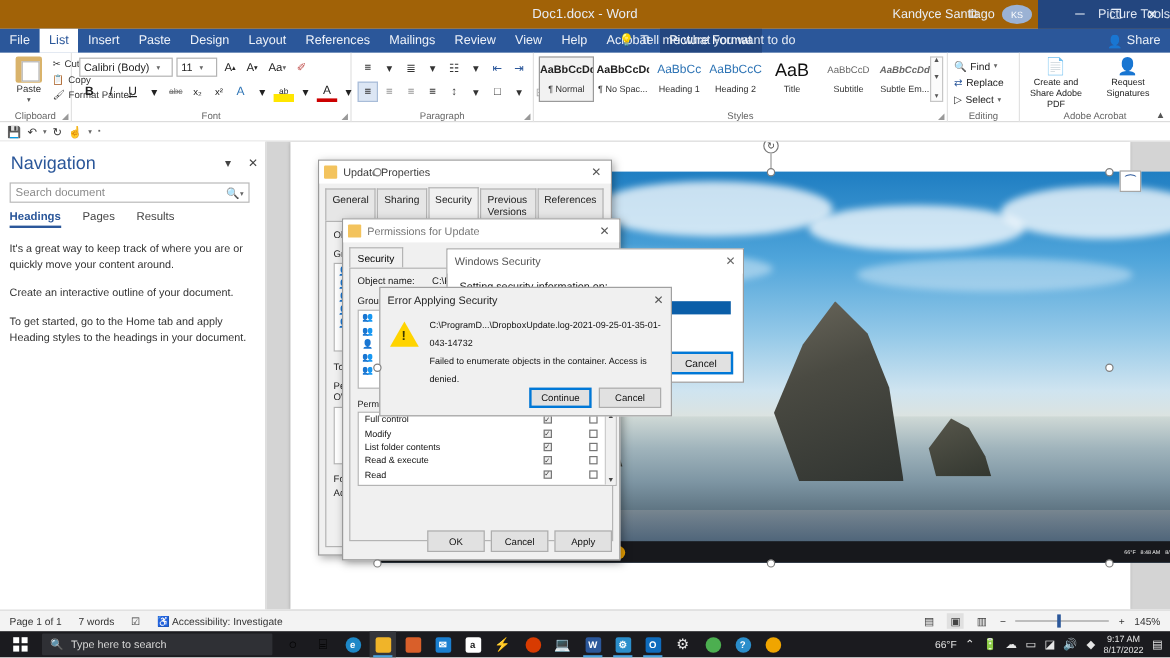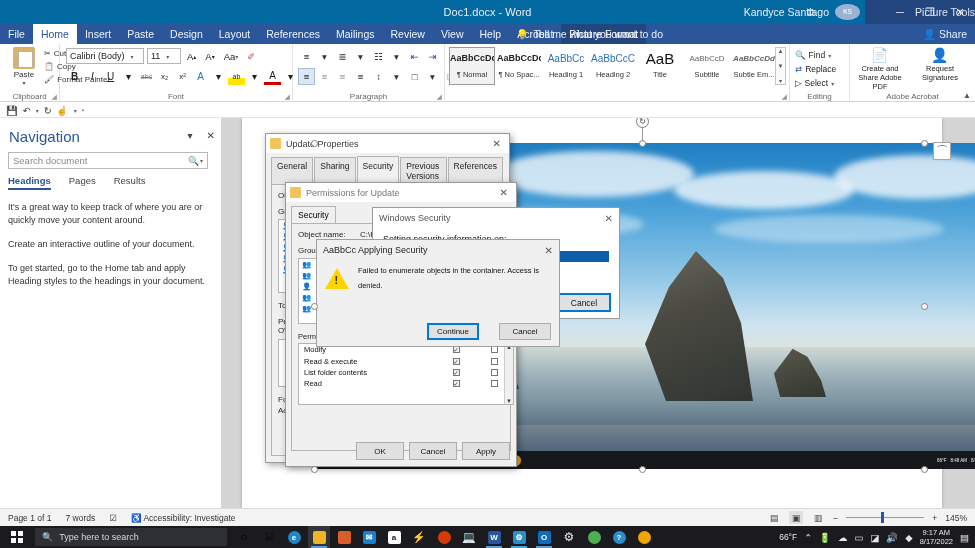--- a/index.html
+++ b/index.html
@@ -8,39 +8,39 @@
     width: 975px; height: 548px;
     overflow: hidden;
     font-family: "Liberation Sans", sans-serif;
     background: #fff;
   }
   #app { position: relative; width: 975px; height: 548px; }
 
   
   .titlebar {
     position: absolute; top: 0; left: 0; width: 975px; height: 24px;
-    background: #0369a1; color: #fff;
+    background: #a16207; color: #fff;
   }
   .titlebar .doctitle {
     position: absolute; left: 0; top: 0; width: 975px; height: 24px;
     text-align: center; line-height: 24px; font-size: 11px; color: #e7ecf5;
   }
   .pictools {
     position: absolute; right: 0; top: 0; width: 110px; height: 24px;
     background: #23467f; color: #dfe6f2; font-size: 10.5px;
     text-align: right; line-height: 24px; padding-left: 13px;
   }
   .user-area {
     position: absolute; right: 115px; top: 0; height: 24px;
     display: flex; align-items: center; gap: 6px; font-size: 10.5px; color: #e9eef6;
   }
   .avatar {
     width: 25px; height: 16px; border-radius: 50%;
     background: #9bb2d4; color: #fff; font-size: 7.5px;
-    display: flex; align-items: center; justify-content: center; font-family: Liberation Mono, monospace;
+    display: flex; align-items: center; justify-content: center;
   }
   .wincontrols {
     position: absolute; right: 0; top: 0; height: 24px;
     display: flex; align-items: center; z-index: 5;
   }
   .wincontrols span {
     width: 30px; text-align: center; font-size: 11px; color: #eaf0f8; cursor: default;
   }
   .ribbon-opts { position:absolute; right:153px; top:0; height:24px; width:22px;
     display:flex; align-items:center; justify-content:center; font-size:11px; color:#dce5f3; }
@@ -303,21 +303,21 @@
   #errdlg { left: 316px; top: 239px; width: 244px; height: 108px; background: #f0f0f0; border: 1px solid #a0a0a0; }
   .err-tb { height: 20px; display: flex; align-items: center; padding: 0 6px; font-size: 9px; color: #222; }
   .err-tb .x { margin-left: auto; font-size: 10px; color: #555; }
   .err-body { display: flex; padding: 3px 8px 0 8px; gap: 9px; }
   .warn-tri { width: 0; height: 0; border-left: 12px solid transparent;
               border-right: 12px solid transparent; border-bottom: 21px solid #ffd400;
               position: relative; flex: none; margin-top: 5px; }
   .warn-tri:after { content: "!"; position: absolute; left: -2.5px; top: 6px;
                     font-size: 11px; font-weight: bold; color: #3a3a00; }
   .err-lines { font-size: 7.5px; color: #111; line-height: 15px; }
-  .err-foot { position: absolute; bottom: 6px; right: 8px; display: flex; gap: 20px; }
+  .err-foot { position: absolute; bottom: 6px; right: 8px; display: flex; gap: 6px; }
   .err-btn { min-width: 52px; height: 17px; font-size: 8px; border: 1px solid #adadad;
              background: #e1e1e1; display: flex; align-items: center; justify-content: center; color:#111;}
   .err-btn.focus { border: 2px solid #0078d7; }
 
   
   .statusbar {
     position: absolute; top: 508px; left: 0; width: 975px; height: 18px;
     background: #f3f3f3; border-top: 1px solid #dcdcdc;
     display: flex; align-items: center; font-size: 8.5px; color: #333;
   }
@@ -370,21 +370,21 @@
     <div class="wincontrols">
       <span>─</span>
       <span>❐</span>
       <span>✕</span>
     </div>
   </div>
 
   <div class="tabbar">
     <div class="tabs">
       <div class="tab">File</div>
-      <div class="tab active">Home</div>
+      <div class="tab active">List</div>
       <div class="tab">Insert</div>
       <div class="tab">Paste</div>
       <div class="tab">Design</div>
       <div class="tab">Layout</div>
       <div class="tab">References</div>
       <div class="tab">Mailings</div>
       <div class="tab">Review</div>
       <div class="tab">View</div>
       <div class="tab">Help</div>
       <div class="tab">Acrobat</div>
@@ -529,20 +529,21 @@
         <div class="stile">
           <div class="samp subem">AaBbCcDd</div>
           <div class="nm">Subtle Em...</div>
         </div>
       </div>
       <div class="scroller">
         <span>▲</span>
         <span>▼</span>
         <span>▾</span>
       </div>
+      <div class="glabel">Styles</div>
       <div class="dialog-launcher">◢</div>
     </div>
 
     <div class="grp g-edit">
       <div class="ed-items">
         <div>
             <span style="color:#2b579a">🔍</span>
             <span>Find</span>
             <span class="caret">▾</span>
           </div>
@@ -746,47 +747,56 @@
         </div>
 
         <div class="permtable">
           <div class="hdr">
             <span class="nm">Permissions for Users</span>
             <span class="al">Allow</span>
             <span class="dn">Deny</span>
           </div>
           <div class="permlist">
             <div class="permrow">
+              <span class="nm">Full control</span>
+              <span class="cbw">
+                  <span class="cb gray">✓</span>
+                </span>
+              <span class="cbw">
+                  <span class="cb"></span>
+                </span>
+            </div>
+            <div class="permrow">
               <span class="nm">Modify</span>
+              <span class="cbw">
+                  <span class="cb gray">✓</span>
+                </span>
+              <span class="cbw">
+                  <span class="cb"></span>
+                </span>
+            </div>
+            <div class="permrow">
+              <span class="nm">List folder contents</span>
               <span class="cbw">
                   <span class="cb gray">✓</span>
                 </span>
               <span class="cbw">
                   <span class="cb"></span>
                 </span>
             </div>
             <div class="permrow">
               <span class="nm">Read &amp; execute</span>
               <span class="cbw">
                   <span class="cb gray">✓</span>
                 </span>
               <span class="cbw">
                   <span class="cb"></span>
                 </span>
             </div>
             <div class="permrow">
-              <span class="nm">List folder contents</span>
-              <span class="cbw">
-                  <span class="cb gray">✓</span>
-                </span>
-              <span class="cbw">
-                  <span class="cb"></span>
-                </span>
-            </div>
-            <div class="permrow">
               <span class="nm">Read</span>
               <span class="cbw">
                   <span class="cb gray">✓</span>
                 </span>
               <span class="cbw">
                   <span class="cb"></span>
                 </span>
             </div>
             <div class="permscroll">
               <span>▲</span>
@@ -811,26 +821,27 @@
         <div>Setting security information on:</div>
         <div class="ws-bar"></div>
       </div>
       <div class="ws-foot">
         <div class="ws-cancel">Cancel</div>
       </div>
     </div>
 
     <div id="errdlg" style="position:absolute;left:94px;top:121px;">
       <div class="err-tb">
-        <span>AaBbCc Applying Security</span>
+        <span>Error Applying Security</span>
         <span class="x">✕</span>
       </div>
       <div class="err-body">
         <div class="warn-tri"></div>
         <div class="err-lines">
+          <div>C:\ProgramD...\DropboxUpdate.log-2021-09-25-01-35-01-043-14732</div>
           <div>Failed to enumerate objects in the container. Access is denied.</div>
         </div>
       </div>
       <div class="err-foot">
         <div class="err-btn focus">Continue</div>
         <div class="err-btn">Cancel</div>
       </div>
     </div>
 
   </div>

